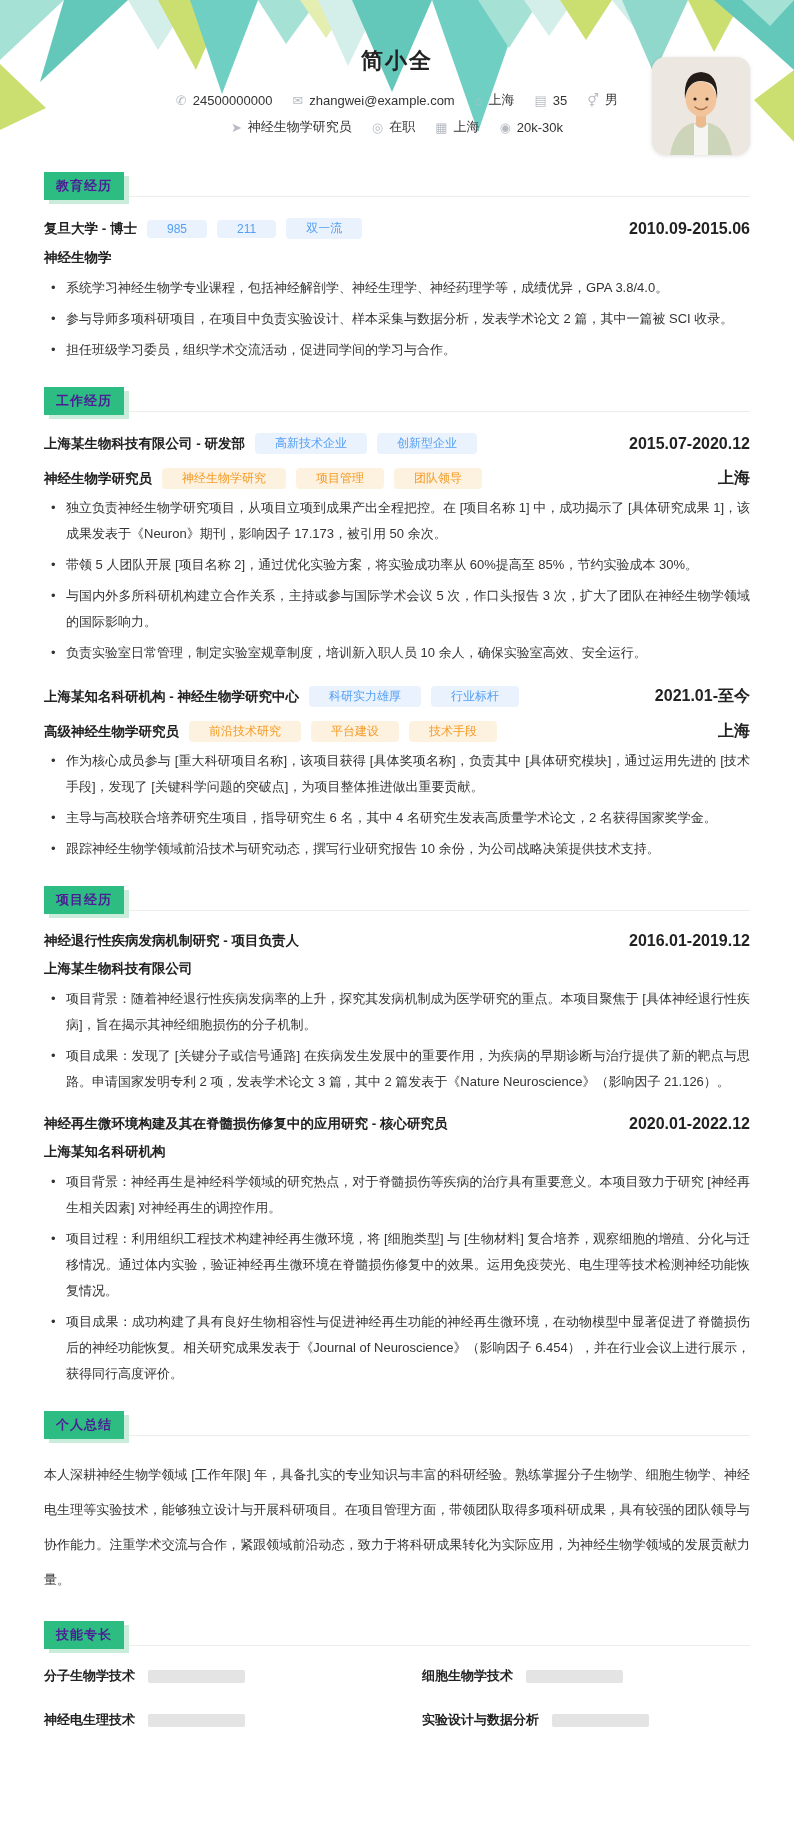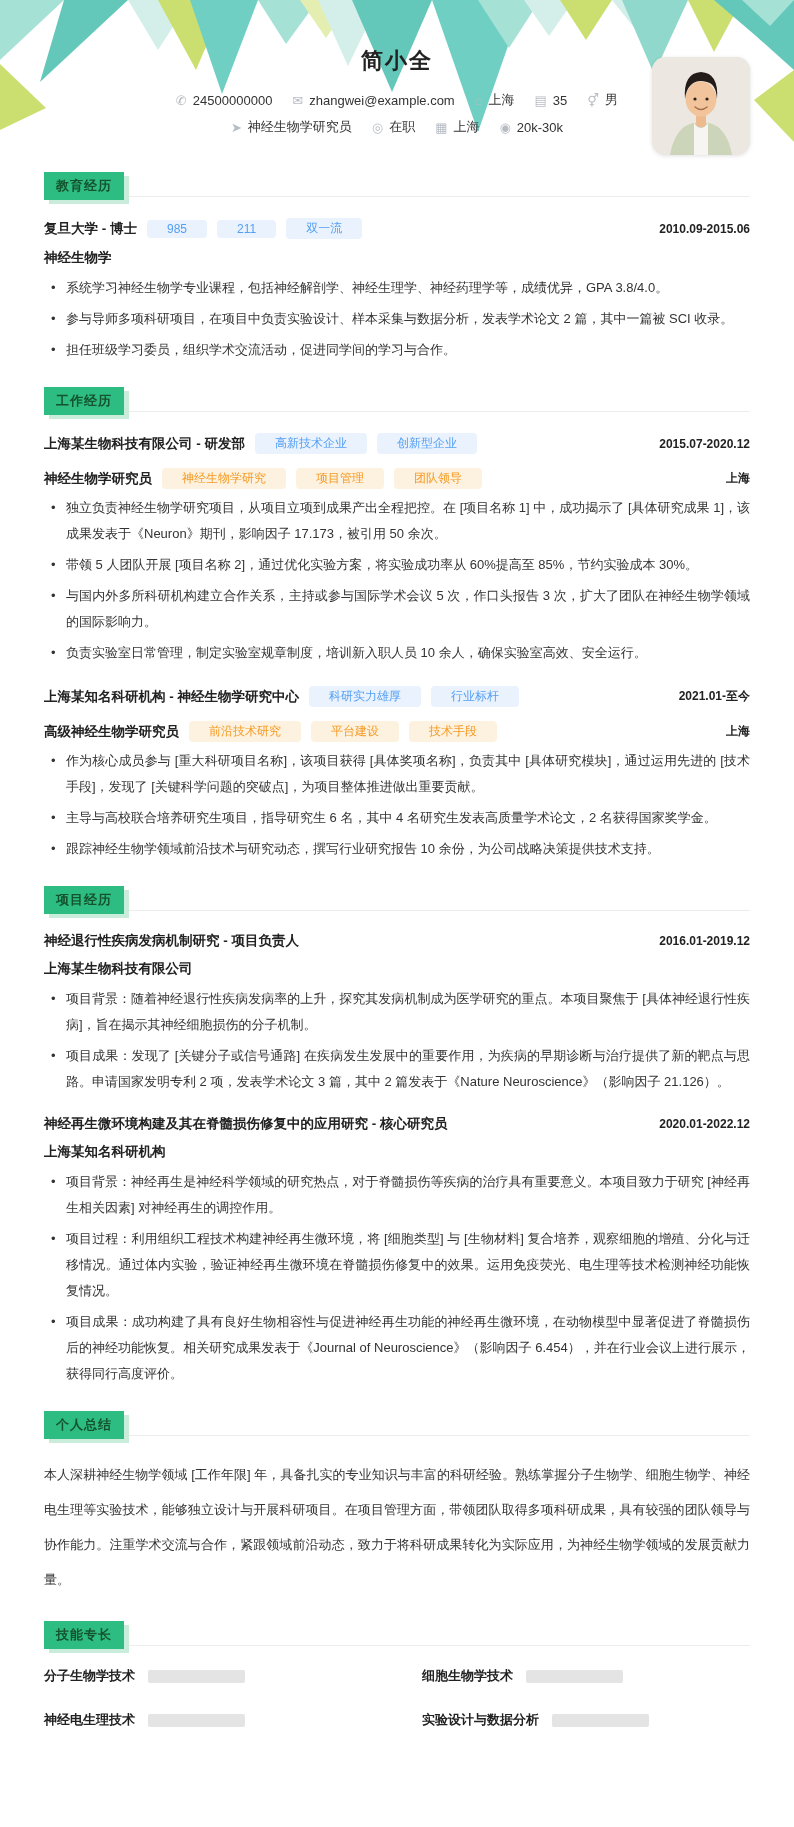--- a/index.html
+++ b/index.html
@@ -18,25 +18,25 @@
   .contact-row { position:relative; display:flex; justify-content:center; align-items:center; gap:20px; margin-top:15px; font-size:13px; color:#333; }
   .contact-row.second { margin-top:9px; }
   .c-item { display:flex; align-items:center; gap:6px; }
   .c-icon { color:#b7bcc3; font-size:13px; line-height:1; }
   .photo { position:absolute; top:57px; right:44px; width:98px; height:98px; border-radius:14px; overflow:hidden; box-shadow:0 1px 4px rgba(0,0,0,.12); background:#eceae4; }
 
   
   .content { position:relative; padding:0 44px 40px; }
   .sec-head { position:relative; margin:24px 0 18px; height:28px; }
   .sec-head .line { position:absolute; left:0; right:0; bottom:3px; height:1px; background:#ededed; }
-  .sec-badge { position:relative; display:inline-block; background:#2dbd83; color:#14532d; font-size:13px; font-weight:700; padding:5px 12px; box-shadow:5px 4px 0 #c9ecdb; letter-spacing:1px; }
+  .sec-badge { position:relative; display:inline-block; background:#2dbd83; color:#4c1d95; font-size:13px; font-weight:700; padding:5px 12px; box-shadow:5px 4px 0 #c9ecdb; letter-spacing:1px; }
 
   .entry-head { display:flex; justify-content:space-between; align-items:center; margin:14px 0 6px; }
   .entry-title { display:flex; align-items:center; gap:10px; font-size:13.5px; font-weight:700; color:#222; }
-  .entry-right { font-size:12px; font-weight:700; color:#222; white-space:nowrap; }
+  .entry-right { font-size:16px; font-weight:700; color:#222; white-space:nowrap; }
   .subline { font-size:13.5px; font-weight:700; color:#222; margin:10px 0 8px; }
   .tag { font-size:12px; font-weight:400; padding:2px 20px; border-radius:4px; white-space:nowrap; }
   .tag.blue { color:#549ff2; background:#e9f2fd; }
   .tag.orange { color:#f59a23; background:#fdf2e0; }
 
   ul.bullets { list-style:none; margin:4px 0 2px; }
   ul.bullets li { position:relative; padding-left:22px; font-size:13px; line-height:26px; color:#333; margin-bottom:5px; text-align:justify; }
   ul.bullets li::before { content:"•"; position:absolute; left:7px; top:0; color:#333; }
 
   .summary-text { font-size:13px; line-height:35px; color:#333; text-align:justify; margin-top:6px; }

